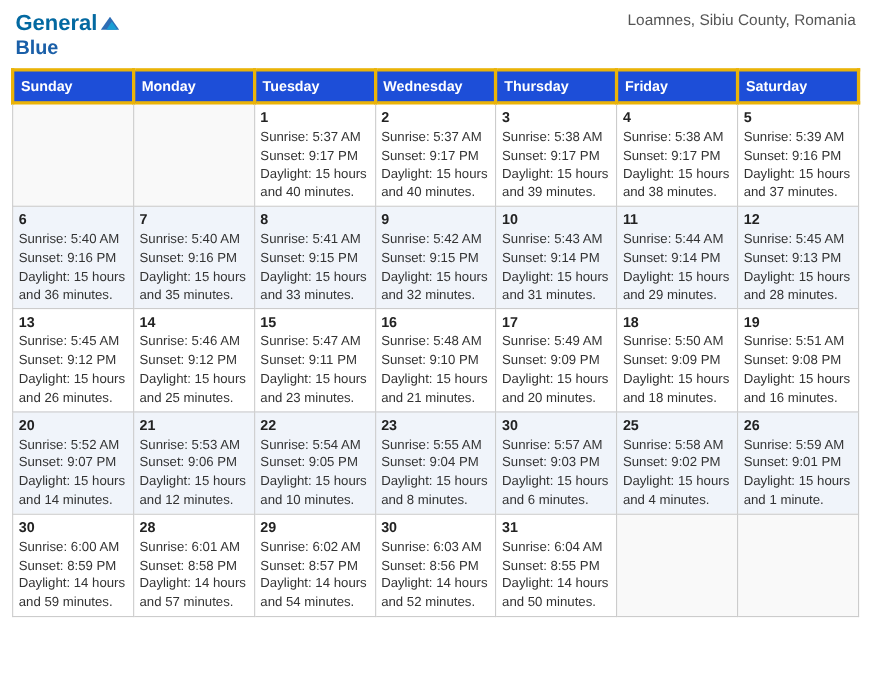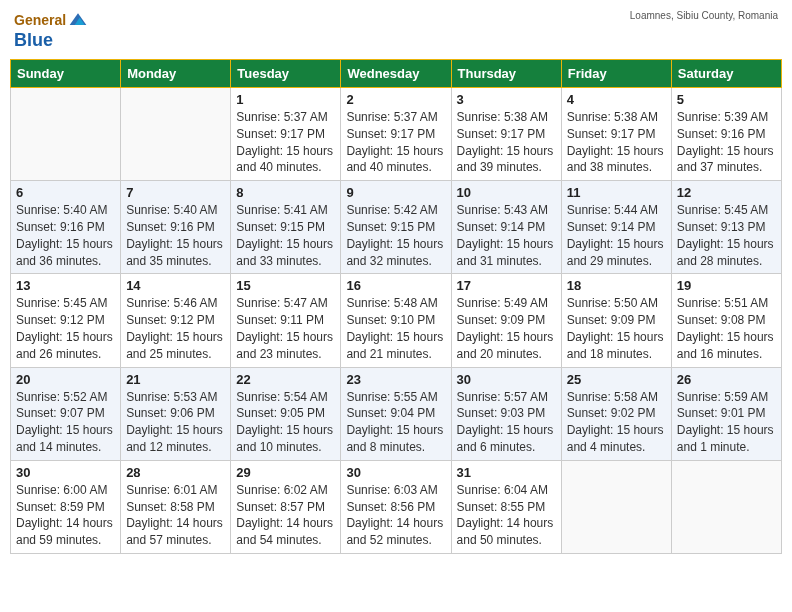--- a/index.html
+++ b/index.html
@@ -16,23 +16,23 @@
       align-items: flex-start;
       margin-bottom: 8px;
       padding: 0 4px;
     }
     .logo {
       display: flex;
       align-items: center;
       gap: 2px;
     }
     .logo-text-general {
-      font-size: 14px;
+      font-size: 20px;
       font-weight: bold;
-      color: #a16207;
+      color: #0369a1;
     }
     .logo-text-blue {
       font-size: 18px;
       font-weight: bold;
       color: #1a5fa8;
       text-align: right;
     }
     .logo-icon {
       width: 20px;
       height: 20px;
@@ -40,36 +40,36 @@
     }
     .title-section {
       text-align: right;
     }
     .month-title {
       font-size: 36px;
       color: #333;
       font-weight: normal;
     }
     .location {
-      font-size: 10px;
+      font-size: 14px;
       color: #555;
     }
     .calendar {
       width: 100%;
       border-collapse: collapse;
       border: 1px solid #ccc;
     }
     .calendar th {
-      background-color: #15803d;
+      background-color: #1d4ed8;
       color: white;
       text-align: left;
       padding: 6px 6px;
       font-size: 13px;
       font-weight: bold;
-      border: 1px solid #eab308;
+      border: 3px solid #eab308;
     }
     .calendar td {
       border: 1px solid #ccc;
       vertical-align: top;
       padding: 4px 5px;
       width: 110px;
       min-height: 80px;
       background: #fff;
       font-size: 11px;
       color: #333;

